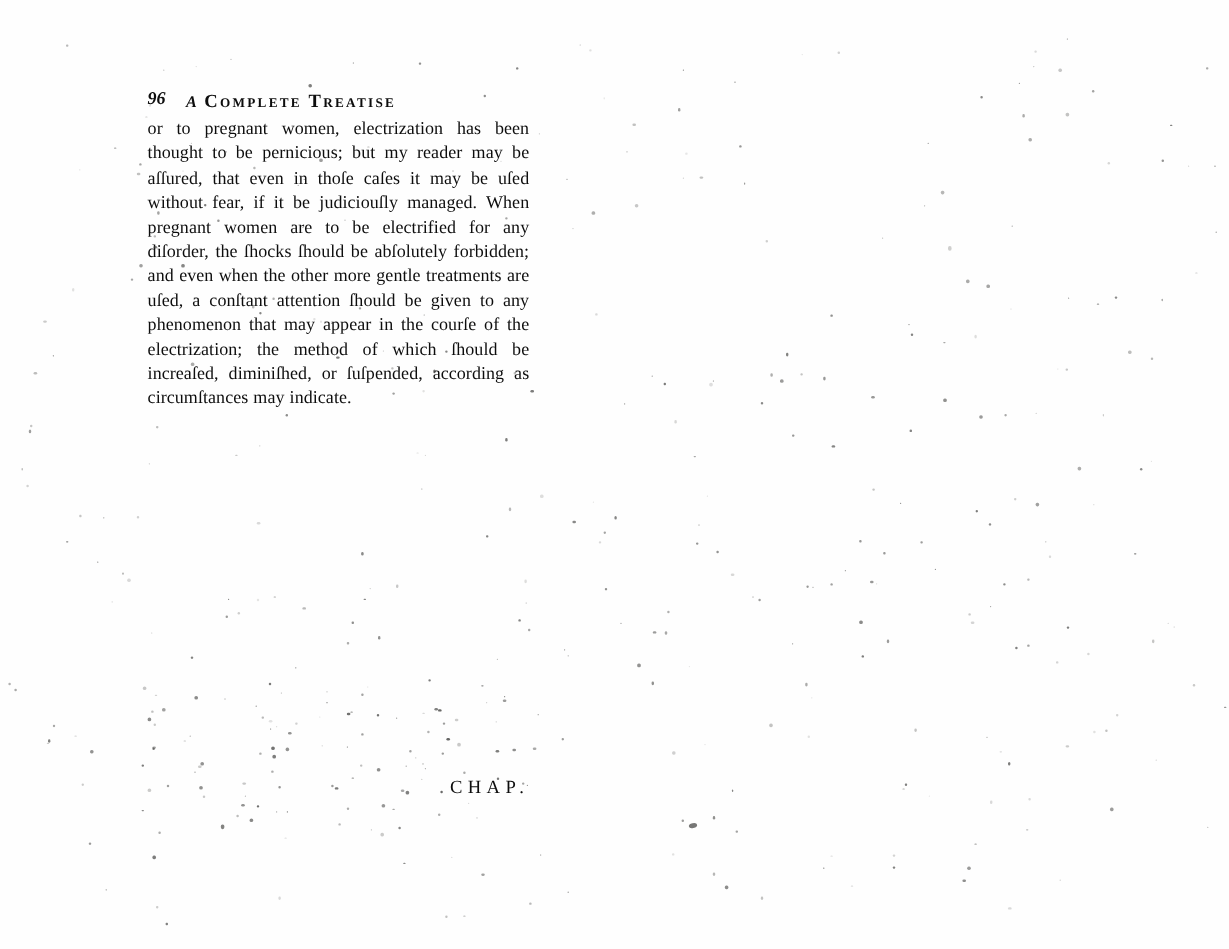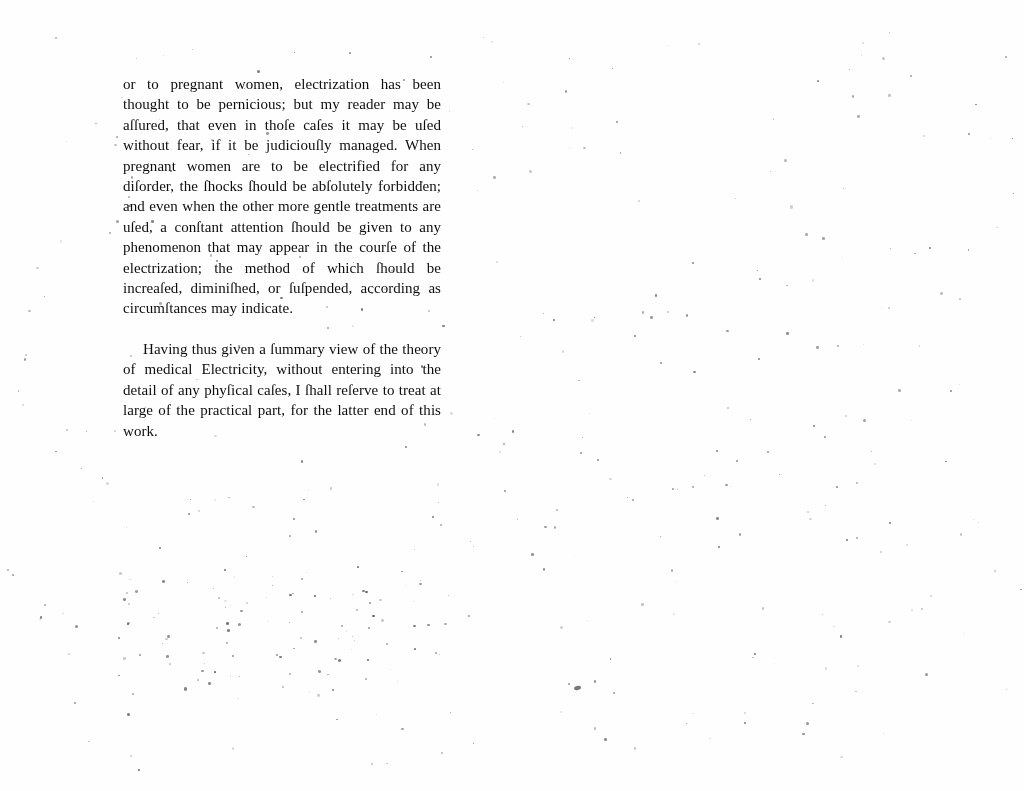--- a/index.html
+++ b/index.html
@@ -121,27 +121,31 @@
 </style>
 </head>
 <body>
 
 <div id="page">
 
   <div class="leaf" id="leaf-verso">
 
     <div class="textblock" id="verso-block">
 
+      <div class="runhead">
+        <span class="folio folio-left">96</span>
+        <span class="runhead-title" id="verso-head-title"><span class="lead-word">A</span>&nbsp;<span>Complete Treatise</span></span>
+      </div>
 
       <p class="para">or to pregnant women, electrization has been thought to be pernicious; but my reader may be aſſured, that even in thoſe caſes it may be uſed without fear, if it be judiciouſly managed. When pregnant women are to be electrified for any diſorder, the ſhocks ſhould be abſolutely forbidden; and even when the other more gentle treatments are uſed, a conſtant attention ſhould be given to any phenomenon that may appear in the courſe of the electrization; the method of which ſhould be increaſed, diminiſhed, or ſuſpended, according as circumſtances may indicate.</p>
 
-      <p class="para indent gap-para">Having thus given a ſummary view of the theory of medical Electricity, without entering into the detail of any phyſical caſes, I ſhall reſerve to treat at large of the practical part, for the latter end of this work.</p>
 
     </div>
 
+    <div class="catchword" id="verso-catchword">CHAP.</div>
   </div>
 
   <div class="leaf" id="leaf-recto">
 
     <div class="smudge" style="left:62px; top:686px;"></div>
   </div>
 
   <div id="speckles">
       <div class="spk" style="width: 2.8px; height: 3.1px; left: 116px; top: 220px; opacity: 0.47;"></div>
       <div class="spk" style="width: 1.9px; height: 2.3px; left: 211px; top: 139px; opacity: 0.36;"></div>

